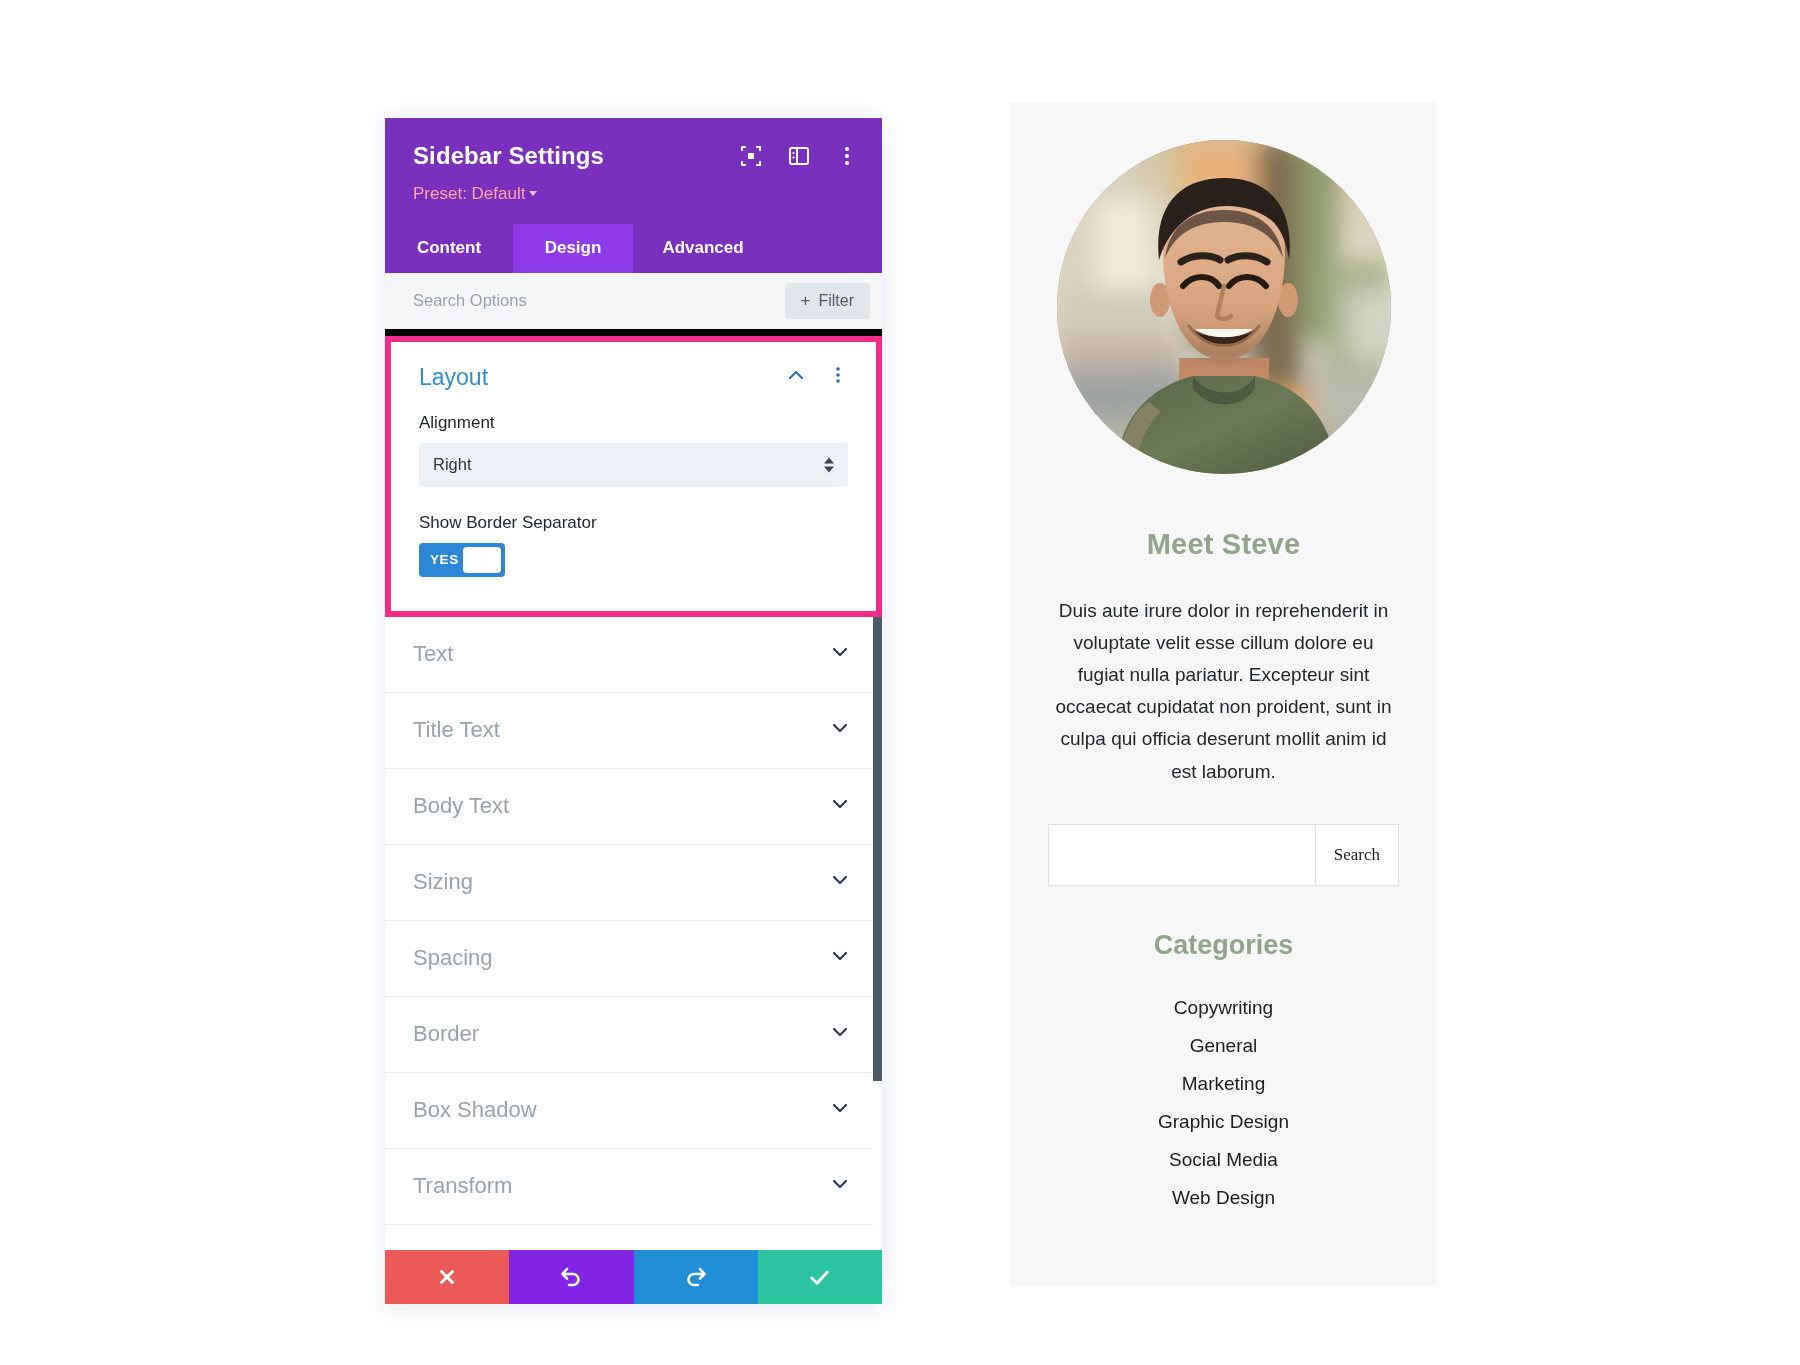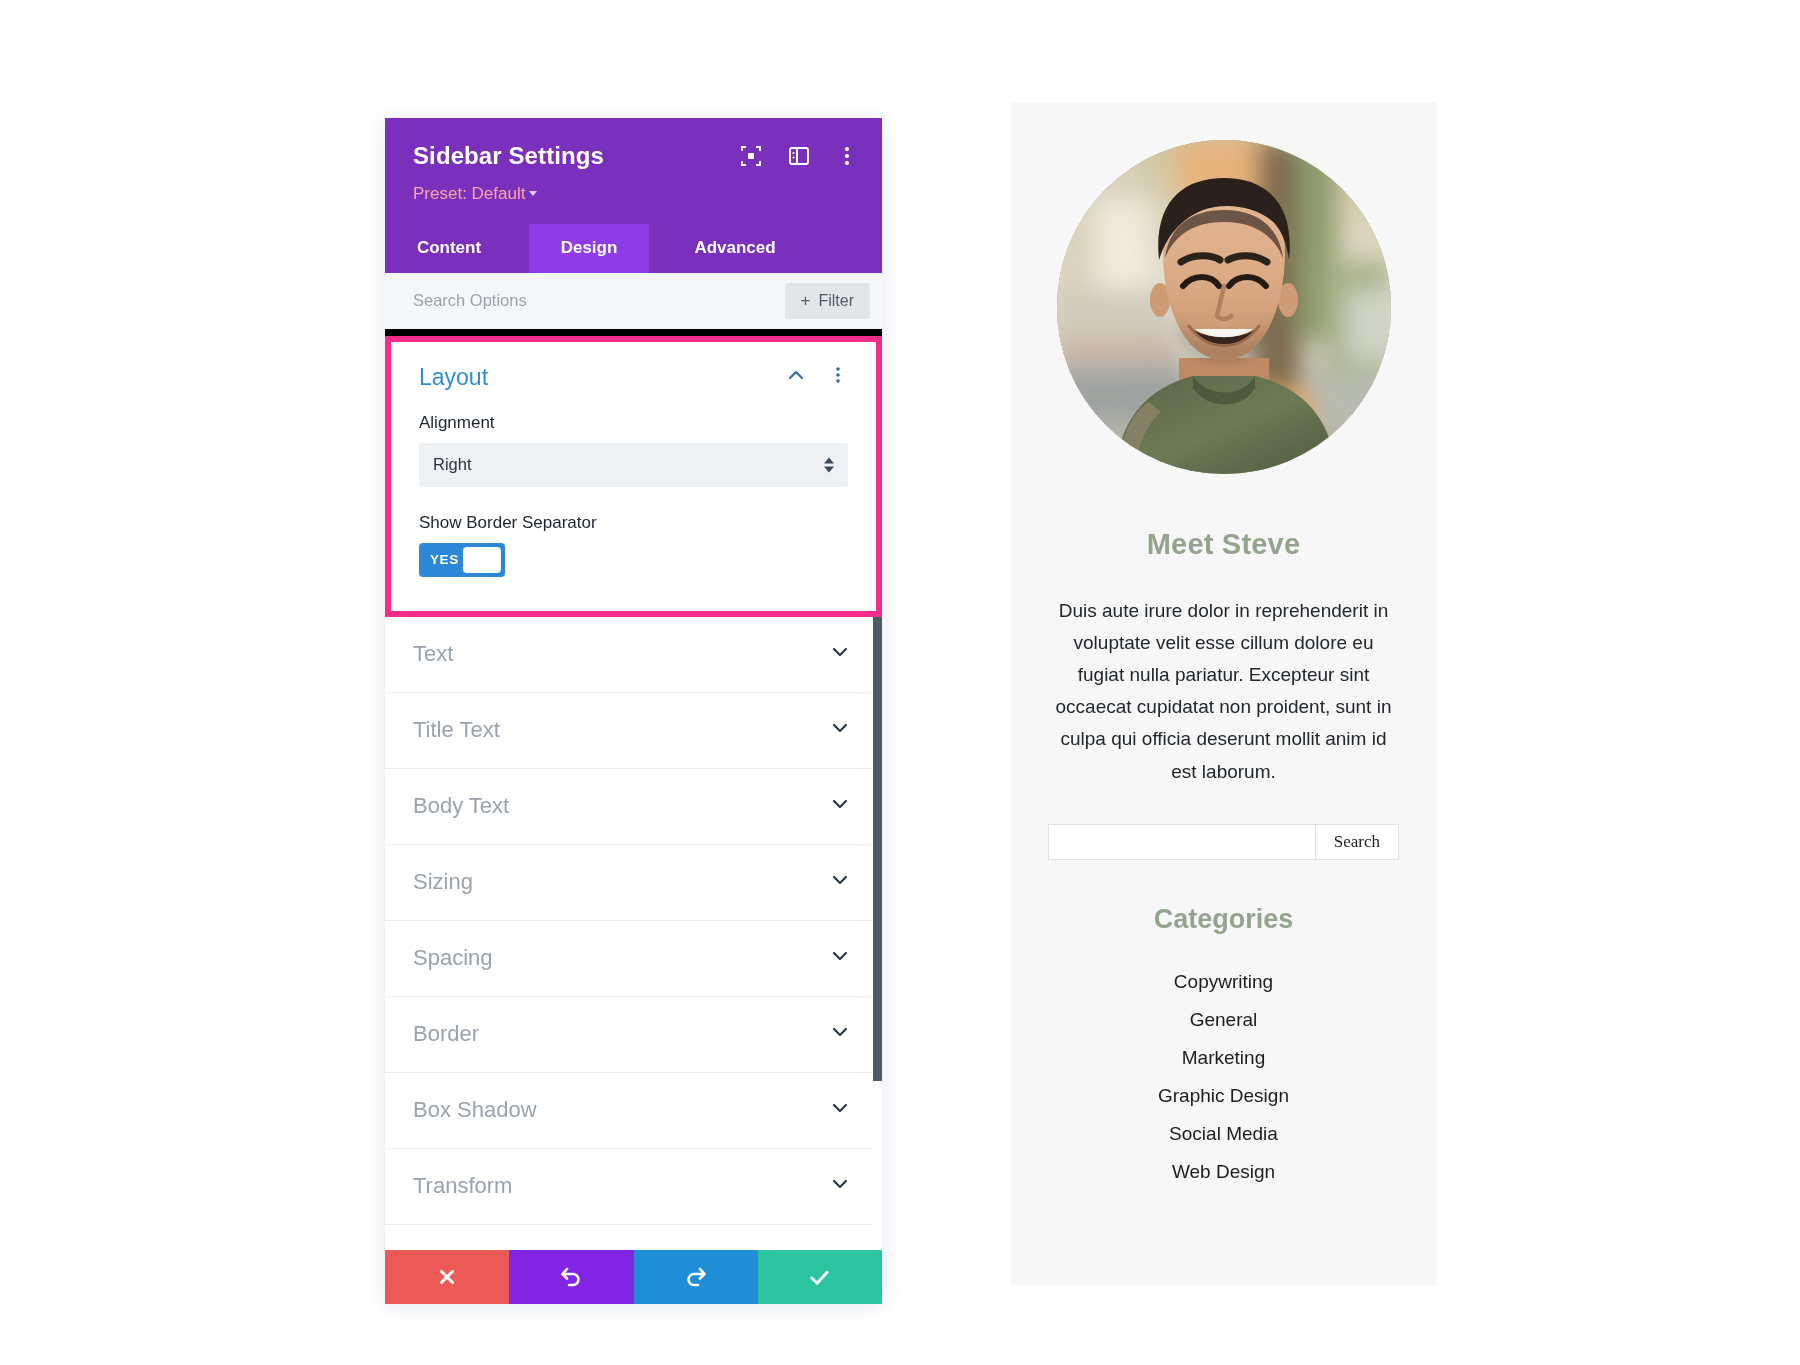--- a/index.html
+++ b/index.html
@@ -56,21 +56,20 @@
     display: flex; align-items: center; gap: 26px;
   }
   .hicon { width: 22px; height: 22px; display: block; cursor: pointer; }
   .hicon svg { display: block; }
 
   
   .panel-tabs {
     display: flex;
     background: #7a2fbd;
     flex: 0 0 auto;
-    gap: 16px;
   }
   .tab {
     padding: 14px 0 15px 0;
     color: #ffffff;
     font-size: 17px;
     font-weight: bold;
     text-align: center;
     cursor: pointer;
     background: #7a2fbd;
   }
@@ -260,21 +259,21 @@
   .preview-body {
     margin: 34px 38px 0 38px;
     text-align: center;
     color: #22272c;
     font-size: 19px;
     line-height: 1.69;
   }
   .preview-search {
     margin: 36px 38px 0 38px;
     display: flex;
-    height: 36px;
+    height: 62px;
   }
   .psearch-input {
     flex: 1;
     border: 1px solid #e0e0e0;
     border-right: none;
     background: #ffffff;
     outline: none;
     padding: 0 12px;
     font-family: "Liberation Sans", sans-serif;
     font-size: 16px;

